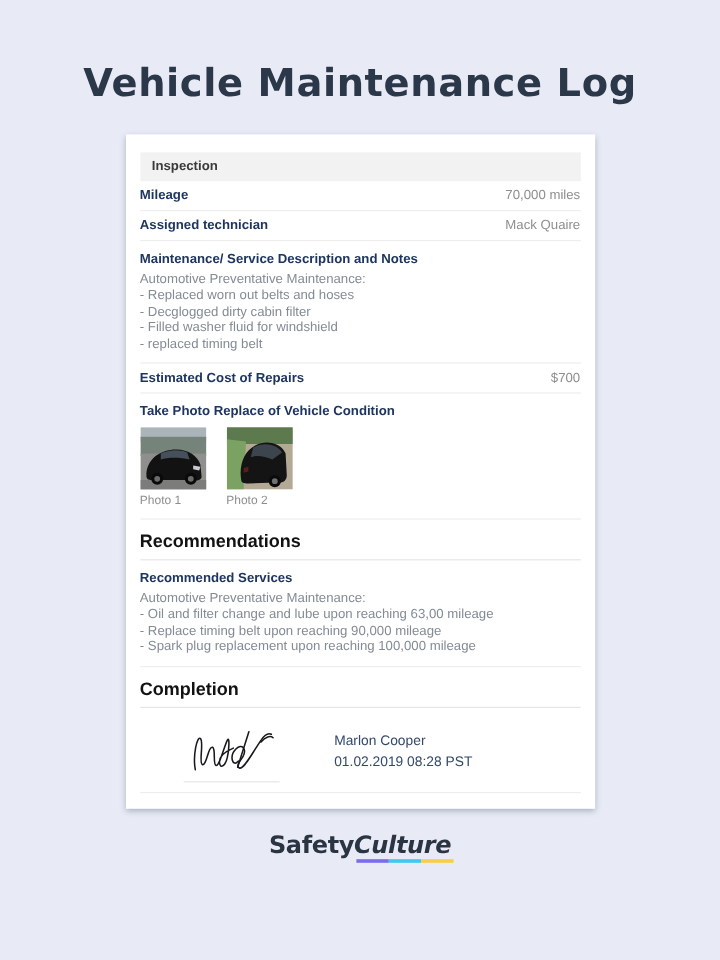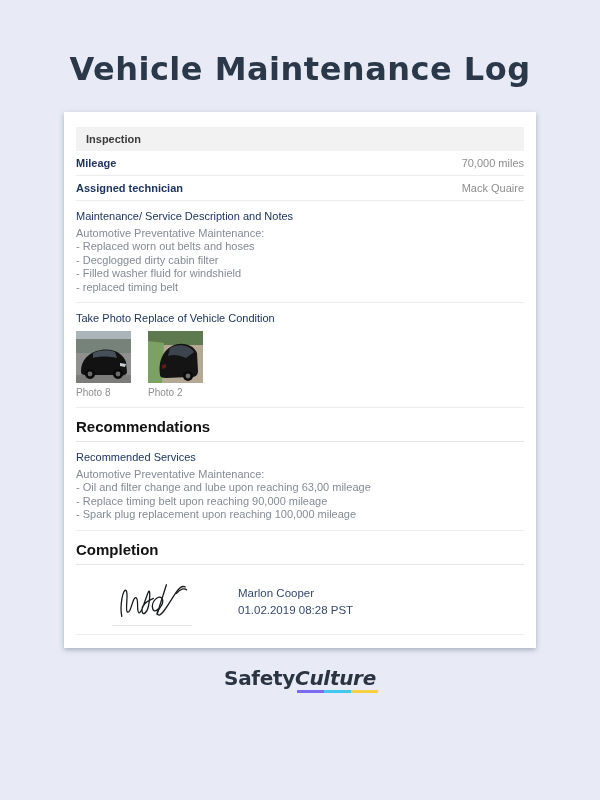--- a/index.html
+++ b/index.html
@@ -14,21 +14,21 @@
     margin-top:50px;
     text-align:center;
     font-family:"DejaVu Sans", sans-serif;
     font-size:32px;
     font-weight:800;
     letter-spacing:.5px;
     color:#2b3849;
   }
   
   .card {
-    width:472px;
+    width:391px;
     margin:24px auto 0;
     background:#ffffff;
     box-shadow:0 2px 5px rgba(90,100,130,.45);
     padding:15px 12px 13px;
   }
   .inspection-bar {
     background:#f2f2f2;
     padding:6px 10px;
     font-size:11px;
     font-weight:bold;
@@ -47,21 +47,21 @@
     justify-content:space-between;
     align-items:center;
     padding:6px 0;
     border-bottom:1px solid #ededed;
   }
   .row-label { font-size:11px; font-weight:bold; color:#1e3560; }
   .row-value { font-size:11px; color:#8e8e8e; }
   .field-label {
     margin-top:9px;
     font-size:11px;
-    font-weight:normal;
+    font-weight:bold;
     color:#1e3560;
   }
   .text-block {
     margin-top:5px;
     padding-bottom:8px;
     border-bottom:1px solid #ededed;
     font-size:11px;
     line-height:1.22;
     color:#848b95;
     white-space:pre-line;
@@ -129,38 +129,42 @@
     <span class="row-value">Mack Quaire</span>
   </div>
 
   <div class="field-label">Maintenance/ Service Description and Notes</div>
   <div class="text-block">Automotive Preventative Maintenance:
 - Replaced worn out belts and hoses
 - Decglogged dirty cabin filter
 - Filled washer fluid for windshield
 - replaced timing belt</div>
 
+  <div class="row">
+    <span class="row-label">Estimated Cost of Repairs</span>
+    <span class="row-value">$700</span>
+  </div>
 
   <div class="field-label">Take Photo Replace of Vehicle Condition</div>
   <div class="photos">
     <div class="photo">
       <svg class="photo-frame" viewBox="0 0 55 52" xmlns="http://www.w3.org/2000/svg">
         <rect x="0" y="0" width="55" height="12" fill="#aab4b9"></rect>
         <rect x="0" y="8" width="55" height="16" fill="#76837a"></rect>
         <rect x="0" y="22" width="55" height="30" fill="#8f908e"></rect>
         <rect x="0" y="44" width="55" height="8" fill="#7c7d7b"></rect>
         <path d="M5,40 C5,30 12,21 25,19 C38,17 47,23 50,31 L51,41 C51,44 47,45 43,44 L10,44 C6,44 5,43 5,40 Z" fill="#121212"></path>
         <path d="M17,22 C22,19 33,18 39,21 L41,27 C33,25 23,25 17,27 Z" fill="#46505a"></path>
         <circle cx="14" cy="43" r="5" fill="#0a0a0a"></circle>
         <circle cx="14" cy="43" r="2.4" fill="#6b6b6b"></circle>
         <circle cx="42" cy="43" r="5" fill="#0a0a0a"></circle>
         <circle cx="42" cy="43" r="2.4" fill="#6b6b6b"></circle>
         <path d="M44,32 L50,33 L49,36 L44,35 Z" fill="#c9cdd2"></path>
       </svg>
-      <div class="photo-caption">Photo 8</div>
+      <div class="photo-caption">Photo 1</div>
     </div>
     <div class="photo">
       <svg class="photo-frame" viewBox="0 0 55 52" xmlns="http://www.w3.org/2000/svg">
         <rect x="0" y="0" width="55" height="52" fill="#b3a994"></rect>
         <rect x="0" y="0" width="55" height="14" fill="#5d7a4e"></rect>
         <path d="M0,10 L16,12 L14,52 L0,52 Z" fill="#7ba263"></path>
         <path d="M12,44 C10,32 14,20 24,15 C34,10 46,14 49,22 L50,40 C50,45 46,47 41,46 L18,47 C14,47 12,46 12,44 Z" fill="#141414"></path>
         <path d="M22,17 C30,12 42,14 46,21 L38,27 C31,24 25,23 20,25 Z" fill="#3c454d"></path>
         <circle cx="40" cy="45" r="5" fill="#0a0a0a"></circle>
         <circle cx="40" cy="45" r="2.4" fill="#707070"></circle>

